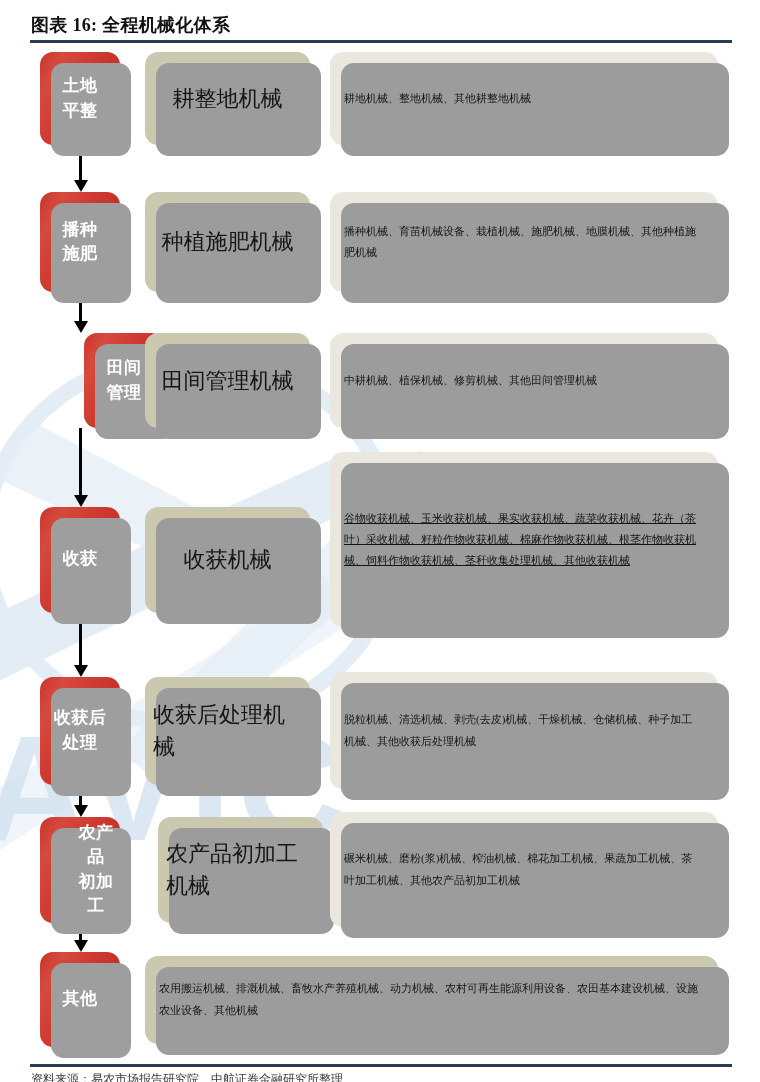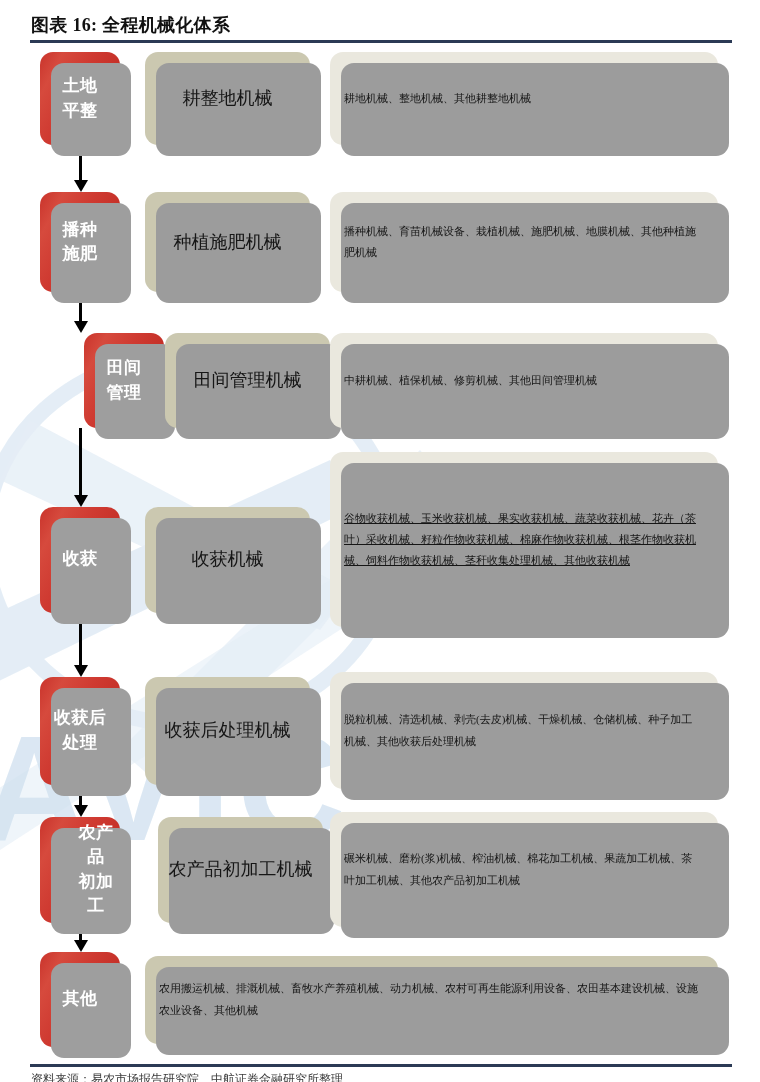--- a/index.html
+++ b/index.html
@@ -100,21 +100,21 @@
     line-height: 1.42;
     text-align: center;
     letter-spacing: 0.5px;
     z-index: 2;
   }
   .stage::before { background: #9e9e9e; }
 
   .category {
     background: #cbc8b0;
     color: #161616;
-    font-size: 18px;
+    font-size: 22px;
     line-height: 1.45;
     text-align: left;
     padding: 21px 8px;
     z-index: 2;
   }
   .category::before { background: #9c9c9c; }
 
   .detail {
     background: #eae8de;
     color: #161616;
@@ -187,21 +187,21 @@
       <span>种植施肥机械</span>
     </div>
     <div class="box detail" style="left: 330px; width: 388px; height: 100px; top: 192px;">
       <span>播种机械、育苗机械设备、栽植机械、施肥机械、地膜机械、其他种植施肥机械</span>
     </div>
     <div class="arrow" style="left: 79px; top: 292px; height: 31px;"></div>
     <div class="box stage" style="left: 40px; width: 80px; height: 95px; top: 333px; margin-left: 44px;">
       <span style="white-space: pre-line;">田间
 管理</span>
     </div>
-    <div class="box category" style="left: 145px; width: 165px; height: 95px; top: 333px; margin-left: 20px;">
+    <div class="box category" style="left: 145px; width: 165px; height: 95px; top: 333px;">
       <span>田间管理机械</span>
     </div>
     <div class="box detail" style="left: 330px; width: 388px; height: 95px; top: 333px;">
       <span>中耕机械、植保机械、修剪机械、其他田间管理机械</span>
     </div>
     <div class="arrow" style="left: 79px; top: 428px; height: 68.5px;"></div>
     <div class="box stage" style="left: 40px; width: 80px; height: 106px; top: 506.5px;">
       <span style="white-space: pre-line;">收获</span>
     </div>
     <div class="box category" style="left: 145px; width: 165px; height: 106px; top: 506.5px;">

